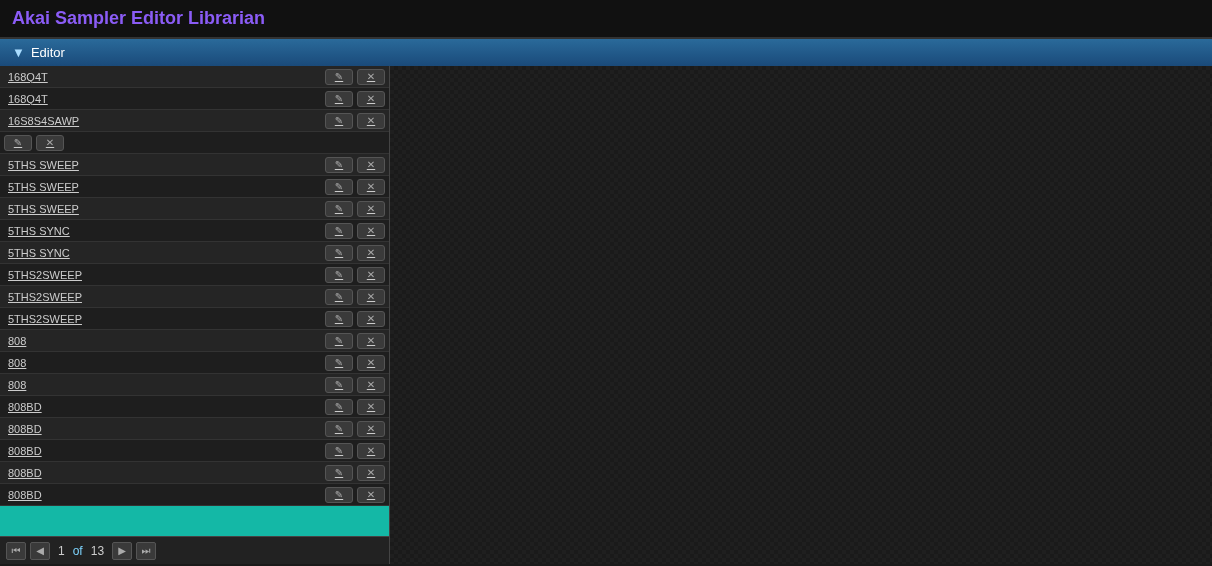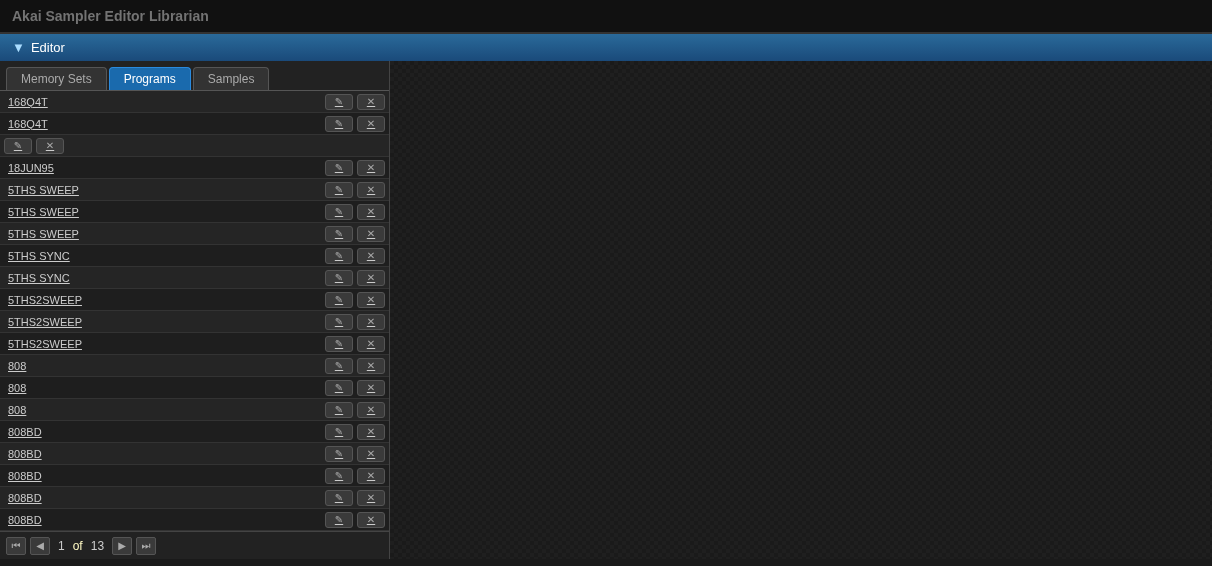--- a/index.html
+++ b/index.html
@@ -13,22 +13,22 @@
       overflow: hidden;
     }
 
     
     #title-bar {
       background: #111;
       padding: 8px 12px;
       border-bottom: 2px solid #333;
     }
     #title-bar h1 {
-      color: #737373;
-      font-size: 14px;
+      color: #8b5cf6;
+      font-size: 18px;
       font-weight: bold;
     }
 
     
     #library-bar {
       background: linear-gradient(to bottom, #2a6a9a, #1a4a7a);
       padding: 6px 12px;
       color: #fff;
       font-size: 13px;
       display: flex;
@@ -157,21 +157,21 @@
       justify-content: center;
       color: #aaa;
       font-size: 10px;
     }
     .page-num {
       color: #ccc;
       font-size: 12px;
       padding: 0 4px;
     }
     .page-of {
-      color: #fef9c3;
+      color: #7dd3fc;
       font-size: 12px;
     }
 
     
     #right-panel {
       flex: 1;
       background: repeating-conic-gradient(#1a1a1a 0% 25%, #1f1f1f 0% 50%) 0 0 / 8px 8px;
     }
   </style>
 </head>
@@ -183,50 +183,39 @@
 
 <div id="library-bar">
   <span class="arrow">▼</span>
   <span>Editor</span>
 </div>
 
 <div id="main">
 
   <div id="left-panel">
 
-    <div id="tabs">
-      <div class="tab">
-        <span>Memory Sets</span>
-      </div>
-      <div class="tab active">
-        <span>Programs</span>
-      </div>
-      <div class="tab">
-        <span>Samples</span>
-      </div>
-    </div>
 
     <div id="list-area">
 
     <div class="list-row">
           <span class="row-name">168Q4T</span>
           <div class="row-edit-btn">✎</div>
           <div class="row-del-btn">✕</div>
         </div>
         <div class="list-row">
           <span class="row-name">168Q4T</span>
           <div class="row-edit-btn">✎</div>
           <div class="row-del-btn">✕</div>
         </div>
         <div class="list-row">
-          <div class="row-edit-btn">✎</div>
-          <div class="row-del-btn">✕</div>
-        </div>
-        <div class="list-row">
-          <span class="row-name">18JUN95</span>
+          <span class="row-name">16S8S4SAWP</span>
+          <div class="row-edit-btn">✎</div>
+          <div class="row-del-btn">✕</div>
+        </div>
+        <div class="list-row">
           <div class="row-edit-btn">✎</div>
           <div class="row-del-btn">✕</div>
         </div>
         <div class="list-row">
           <span class="row-name">5THS SWEEP</span>
           <div class="row-edit-btn">✎</div>
           <div class="row-del-btn">✕</div>
         </div>
         <div class="list-row">
           <span class="row-name">5THS SWEEP</span>

